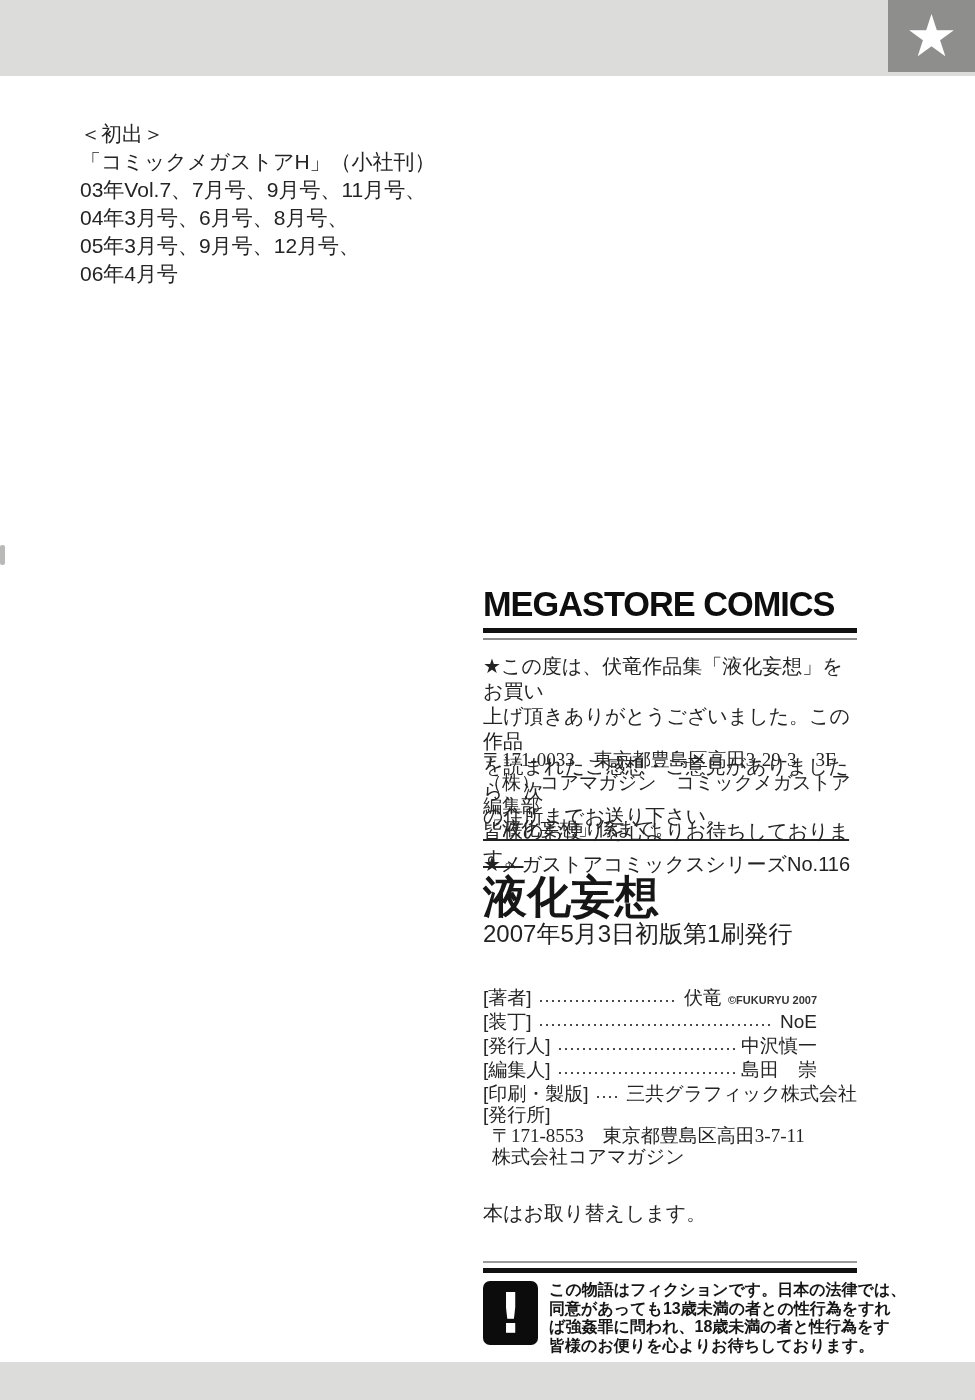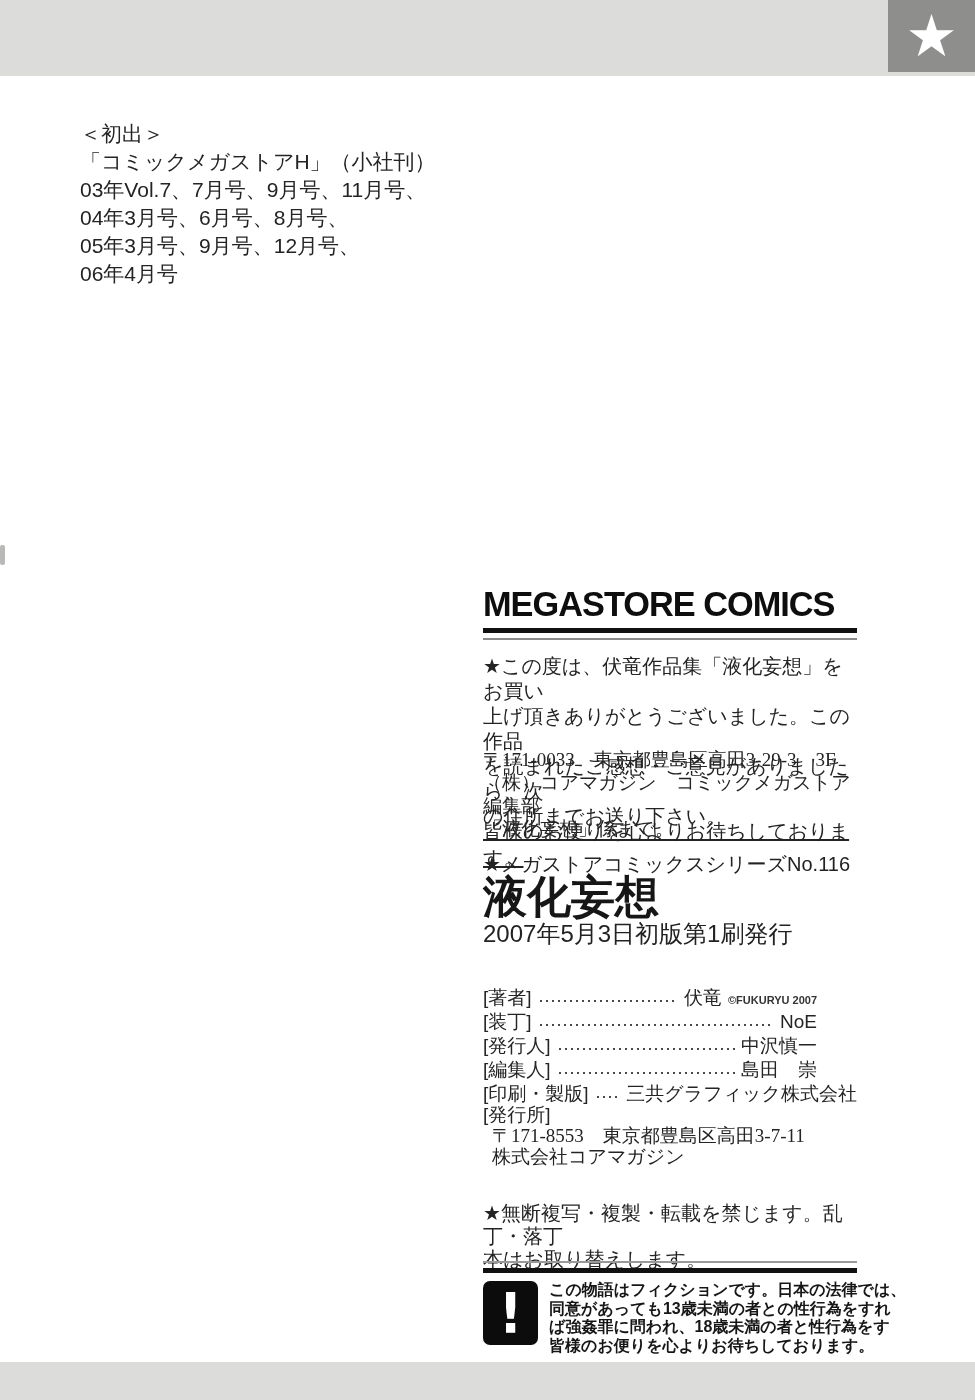--- a/index.html
+++ b/index.html
@@ -133,21 +133,20 @@
 
 <div class="col publisher" style="position:absolute;">
   <div>[発行所]</div>
   <div class="pub-lines">
     <div class="serifish">〒171-8553　東京都豊島区高田3-7-11</div>
     <div>株式会社コアマガジン</div>
   </div>
 </div>
 
 <div class="col copyright" style="position:absolute;">
-  <div>★無断複写・複製・転載を禁じます。乱丁・落丁</div>
   <div>本はお取り替えします。</div>
 </div>
 
 <div class="col sep-thin" style="position:absolute;"></div>
 <div class="col sep-thick" style="position:absolute;"></div>
 
 <div class="col disclaimer" style="position:absolute;">
   <div class="excl-box">
     <span class="excl">!</span>
   </div>

